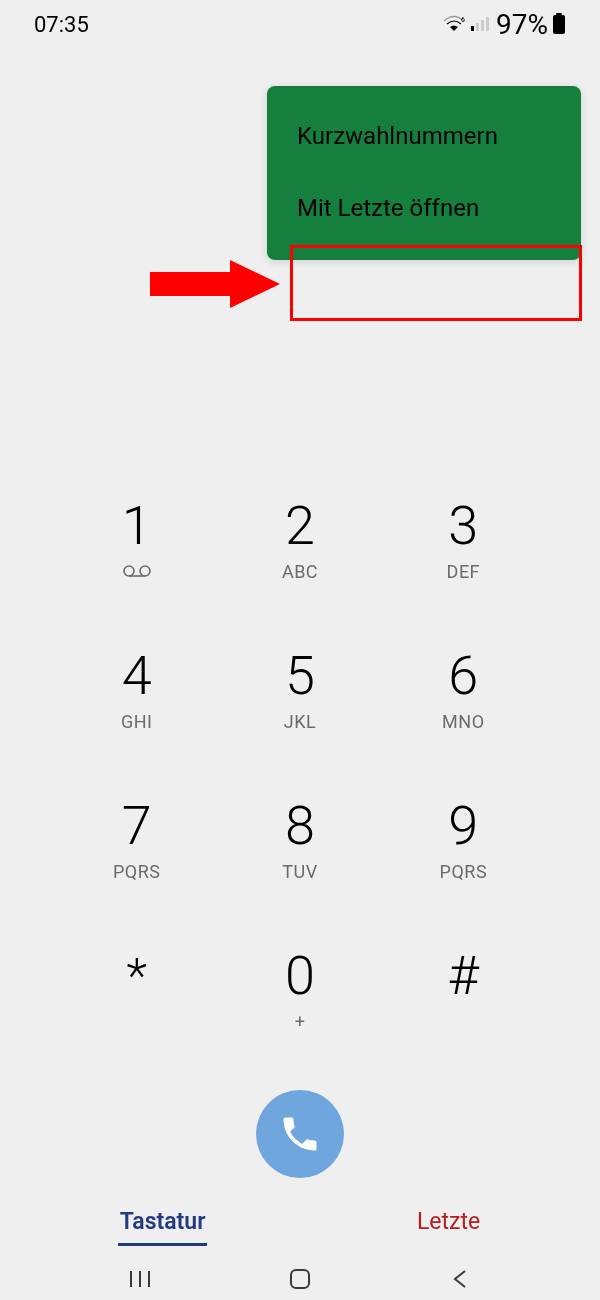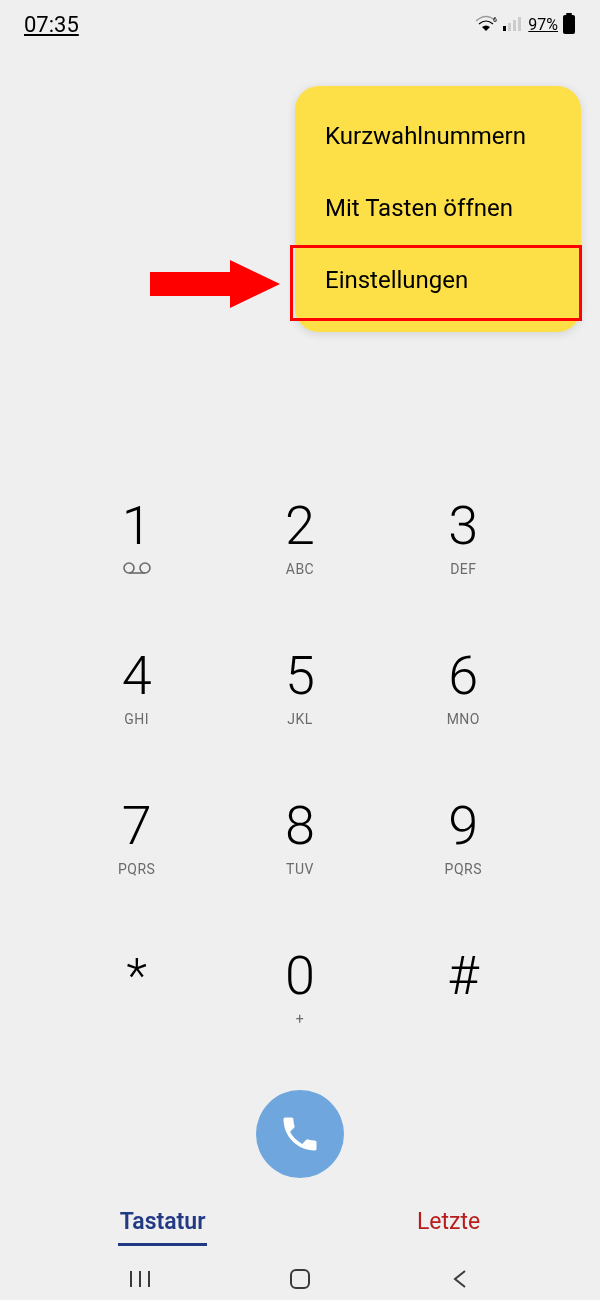--- a/index.html
+++ b/index.html
@@ -16,46 +16,45 @@
       position: relative;
       overflow: hidden;
     }
 
     
     .status-bar {
       height: 48px;
       display: flex;
       align-items: center;
       justify-content: space-between;
-      padding: 0 24px;
-      text-decoration: underline;
+      padding: 0 34px;
     }
     .status-time {
       font-size: 22px;
       color: #000;
       font-weight: 400;
     }
     .status-right {
       display: flex;
       align-items: center;
       gap: 4px;
     }
     .status-battery-text {
-      font-size: 16px;
+      font-size: 28px;
       color: #000;
     }
 
     
     .popup-menu {
       position: absolute;
       top: 86px;
       right: 19px;
-      width: 286px;
-      background: #fde047;
-      border-radius: 24px;
+      width: 314px;
+      background: #15803d;
+      border-radius: 8px;
       box-shadow: 0 2px 10px rgba(0,0,0,0.12);
       padding: 14px 0 16px 0;
       z-index: 10;
     }
     .popup-item {
       padding: 22px 30px;
       font-size: 24px;
       color: #000;
       cursor: pointer;
     }
@@ -99,21 +98,21 @@
       height: 120px;
       cursor: default;
     }
     .key-digit {
       font-size: 54px;
       font-weight: 300;
       color: #000;
       line-height: 1;
     }
     .key-letters {
-      font-size: 14px;
+      font-size: 18px;
       color: #6b6b6b;
       margin-top: 8px;
       letter-spacing: 0.5px;
       height: 20px;
     }
 
     
     .call-button {
       position: absolute;
       top: 1090px;
@@ -193,22 +192,21 @@
     <span class="status-battery-text">97%</span>
     <svg width="14" height="22" viewBox="0 0 14 22">
       <rect x="4" y="0" width="6" height="2" rx="1" fill="#000"></rect>
       <rect x="1" y="2" width="12" height="19" rx="2" fill="#000"></rect>
     </svg>
   </div>
 </div>
 
 <div class="popup-menu">
   <div class="popup-item">Kurzwahlnummern</div>
-  <div class="popup-item">Mit Tasten öffnen</div>
-  <div class="popup-item">Einstellungen</div>
+  <div class="popup-item">Mit Letzte öffnen</div>
 </div>
 
 <div class="highlight-box"></div>
 <svg class="red-arrow" width="130" height="48" viewBox="0 0 130 48">
   <polygon points="0,12 80,12 80,0 130,24 80,48 80,36 0,36" fill="#ff0000"></polygon>
 </svg>
 
 <div class="keypad">
   <div class="key">
     <span class="key-digit">1</span>

